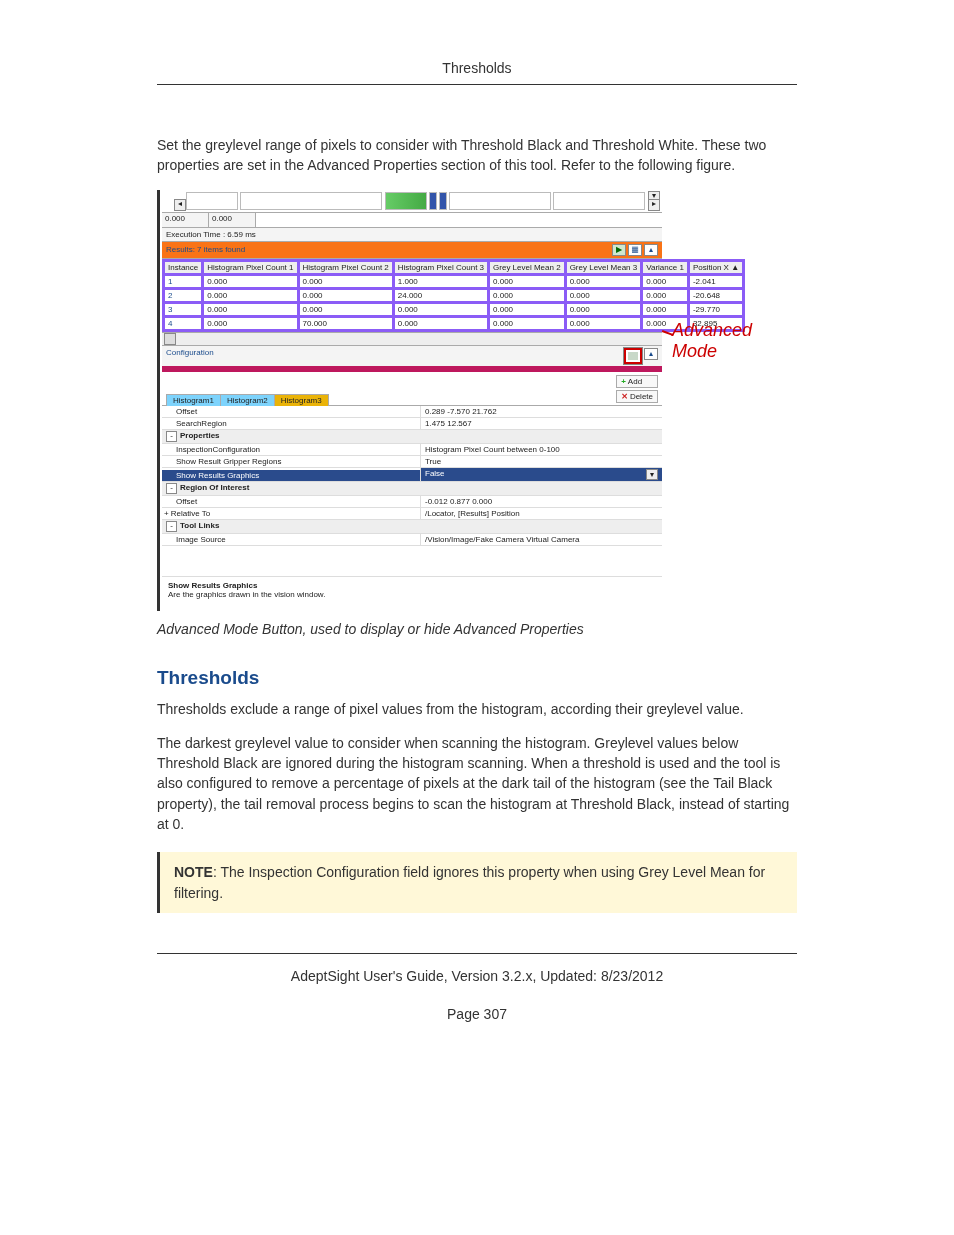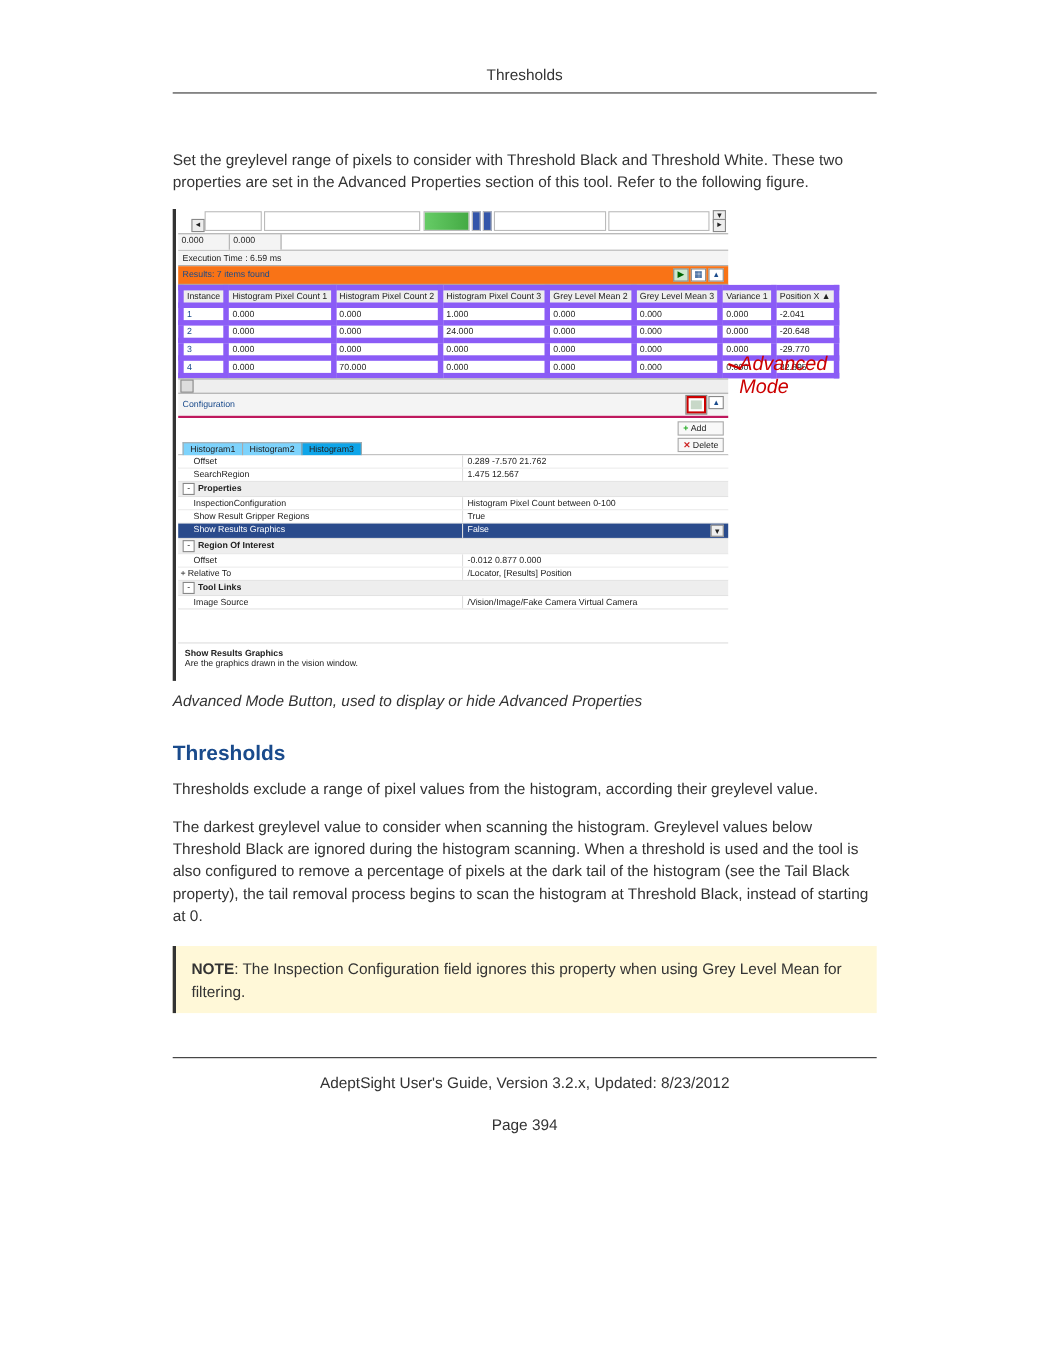--- a/index.html
+++ b/index.html
@@ -121,45 +121,45 @@
     text-align: center;
     line-height: 9px;
   }
   .mini-icon.green { background: #cfe8cf; color: #060; }
   .data-table {
     border-collapse: collapse;
     width: 100%;
     font-size: 8px;
   }
   .data-table th, .data-table td {
-    border: 5px solid #8b5cf6;
+    border: 3px solid #8b5cf6;
     padding: 1px 3px;
     text-align: left;
     white-space: nowrap;
   }
   .data-table th {
     background: #eee;
     font-weight: normal;
   }
   .data-table .numcol { color: #1a4b8c; }
   .scroll-row {
     height: 12px;
     background: #eee;
     border-top: 1px solid #aaa;
     border-bottom: 1px solid #aaa;
     position: relative;
   }
   .scroll-row .handle { position:absolute; left:2px; width:10px; height:10px; border:1px solid #888; background:#ddd;}
   .config-bar {
     display: flex;
     justify-content: space-between;
-    align-items: center;
+    align-items: flex-start;
     padding: 2px 4px;
     background: #f4f4f4;
-    border-bottom: 2px solid #be185d;
+    border-bottom: 6px solid #be185d;
     color: #1a4b8c;
   }
   .adv-btn {
     width: 14px;
     height: 12px;
     border: 2px solid #c00;
     outline: 1px solid #888;
     background: #fff;
     display: inline-block;
     position: relative;
@@ -177,21 +177,21 @@
     gap: 0;
     border-bottom: 1px solid #aaa;
   }
   .tab {
     border: 1px solid #aaa;
     border-bottom: none;
     padding: 1px 6px;
     background: #7dd3fc;
     margin-right: -1px;
   }
-  .tab.active { background: #0ea5e9; }
+  .tab.active { background: #eab308; }
   .tabs-right {
     margin-left: auto;
     display: flex;
     flex-direction: column;
     gap: 2px;
     padding-bottom: 2px;
   }
   .small-btn {
     border: 1px solid #aaa;
     background: #f8f8f8;
@@ -199,20 +199,21 @@
     display: flex;
     align-items: center;
     gap: 2px;
     font-size: 8px;
   }
   .small-btn .plus { color: #2a2; font-weight: bold; }
   .small-btn .x { color: #c22; font-weight: bold; }
   .kv-row {
     display: flex;
     border-bottom: 1px solid #ddd;
+    align-items: flex-end;
   }
   .kv-row .k {
     width: 240px;
     padding: 1px 4px 1px 14px;
     background: #fff;
   }
   .kv-row .v {
     flex: 1;
     padding: 1px 4px;
     border-left: 1px solid #ddd;
@@ -465,16 +466,16 @@
 
     <p class="body-p">The darkest greylevel value to consider when scanning the histogram. Greylevel values below Threshold Black are ignored during the histogram scanning. When a threshold is used and the tool is also configured to remove a percentage of pixels at the dark tail of the histogram (see the Tail Black property), the tail removal process begins to scan the histogram at Threshold Black, instead of starting at 0.</p>
 
     <div class="note-box">
       <b>NOTE</b><span>: The Inspection Configuration field ignores this property when using Grey Level Mean for filtering.</span>
     </div>
 
     <hr class="hr-bottom">
     <div class="footer">
       <div>AdeptSight User's Guide,  Version 3.2.x, Updated: 8/23/2012</div>
-      <div class="pg">Page 394</div>
+      <div class="pg">Page 307</div>
     </div>
   </div>
 </div>
 
 </body></html>

